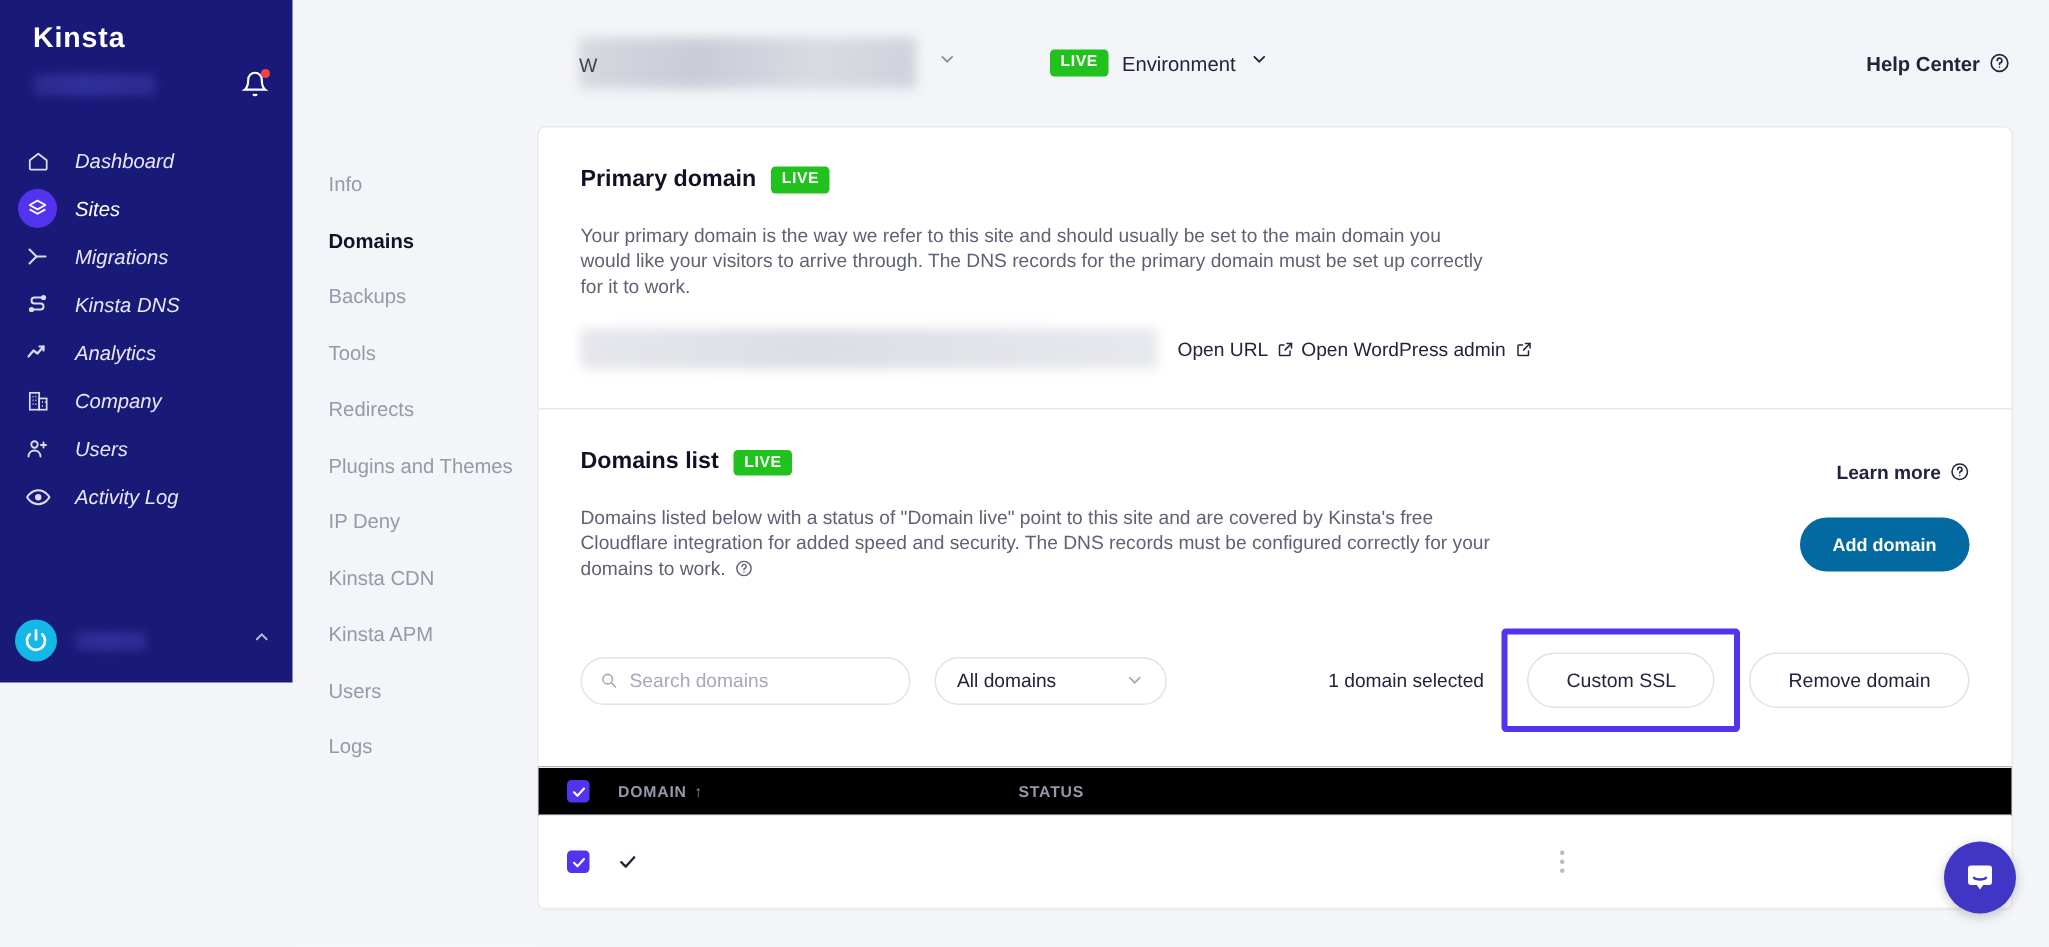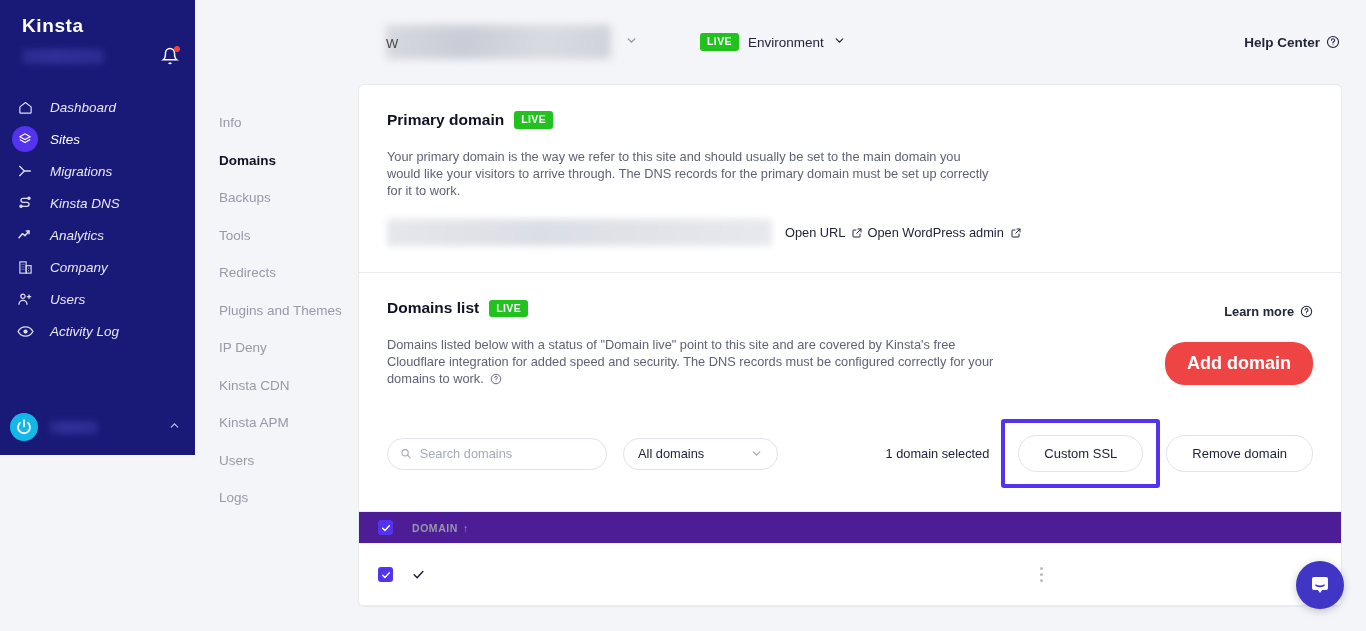--- a/index.html
+++ b/index.html
@@ -151,23 +151,23 @@
   .list-head-left { flex: 1; min-width: 0; }
   .list-head-right {
     display: flex; flex-direction: column; align-items: flex-end;
     padding-top: 2px;
   }
   .learn-more {
     display: flex; align-items: center; gap: 6px;
     font-size: 12.8px; color: #22243a; cursor: pointer; font-weight: 600;
   }
   .btn-primary {
-    margin-top: 23px; background: #ef4444; color: #ffffff;
+    margin-top: 23px; background: #0369a1; color: #ffffff;
     border: none; border-radius: 20px;
-    font-size: 18px; font-weight: 600; font-family: inherit;
+    font-size: 12px; font-weight: 600; font-family: inherit;
     padding: 11px 22px; cursor: pointer;
   }
   .toolbar {
     display: flex; align-items: center;
     padding: 32px 0 23px 0;
   }
   .search-box {
     width: 220px; height: 32px; border: 1px solid #e2e3ea;
     border-radius: 17px; display: flex; align-items: center;
     padding: 0 12px; gap: 8px; background: #fff;
@@ -196,21 +196,21 @@
     white-space: nowrap;
   }
   .hl-wrap {
     border: 4px solid #5333ed; border-radius: 3px;
     padding: 12px 13px; margin-right: 6px;
   }
 
   
   .tbl-head {
     display: flex; align-items: center; height: 33px;
-    background: #4c1d95; border-top: 1px solid #eceef2;
+    background: #000000; border-top: 1px solid #eceef2;
     border-bottom: 1px solid #eceef2;
   }
   .tbl-row {
     display: flex; align-items: center; height: 62px;
     border-bottom: 1px solid #eceef2;
   }
   .col-check {
     width: 53px; display: flex; align-items: center; justify-content: center;
     flex-shrink: 0;
   }
@@ -512,20 +512,23 @@
             <span class="checkbox">
               <svg width="10" height="10" viewBox="0 0 24 24" fill="none" stroke="#ffffff" stroke-width="3.4" stroke-linecap="round" stroke-linejoin="round">
                 <path d="M4 12.5l5.5 5.5L20 6.5"></path>
               </svg>
             </span>
           </div>
           <div class="col-domain">
             <span class="th">DOMAIN</span>
             <span class="th" style="margin-left:5px">↑</span>
           </div>
+          <div class="col-status">
+            <span class="th">STATUS</span>
+          </div>
           <div class="col-kebab"></div>
         </div>
 
         <div class="tbl-row">
           <div class="col-check">
             <span class="checkbox">
               <svg width="10" height="10" viewBox="0 0 24 24" fill="none" stroke="#ffffff" stroke-width="3.4" stroke-linecap="round" stroke-linejoin="round">
                 <path d="M4 12.5l5.5 5.5L20 6.5"></path>
               </svg>
             </span>

